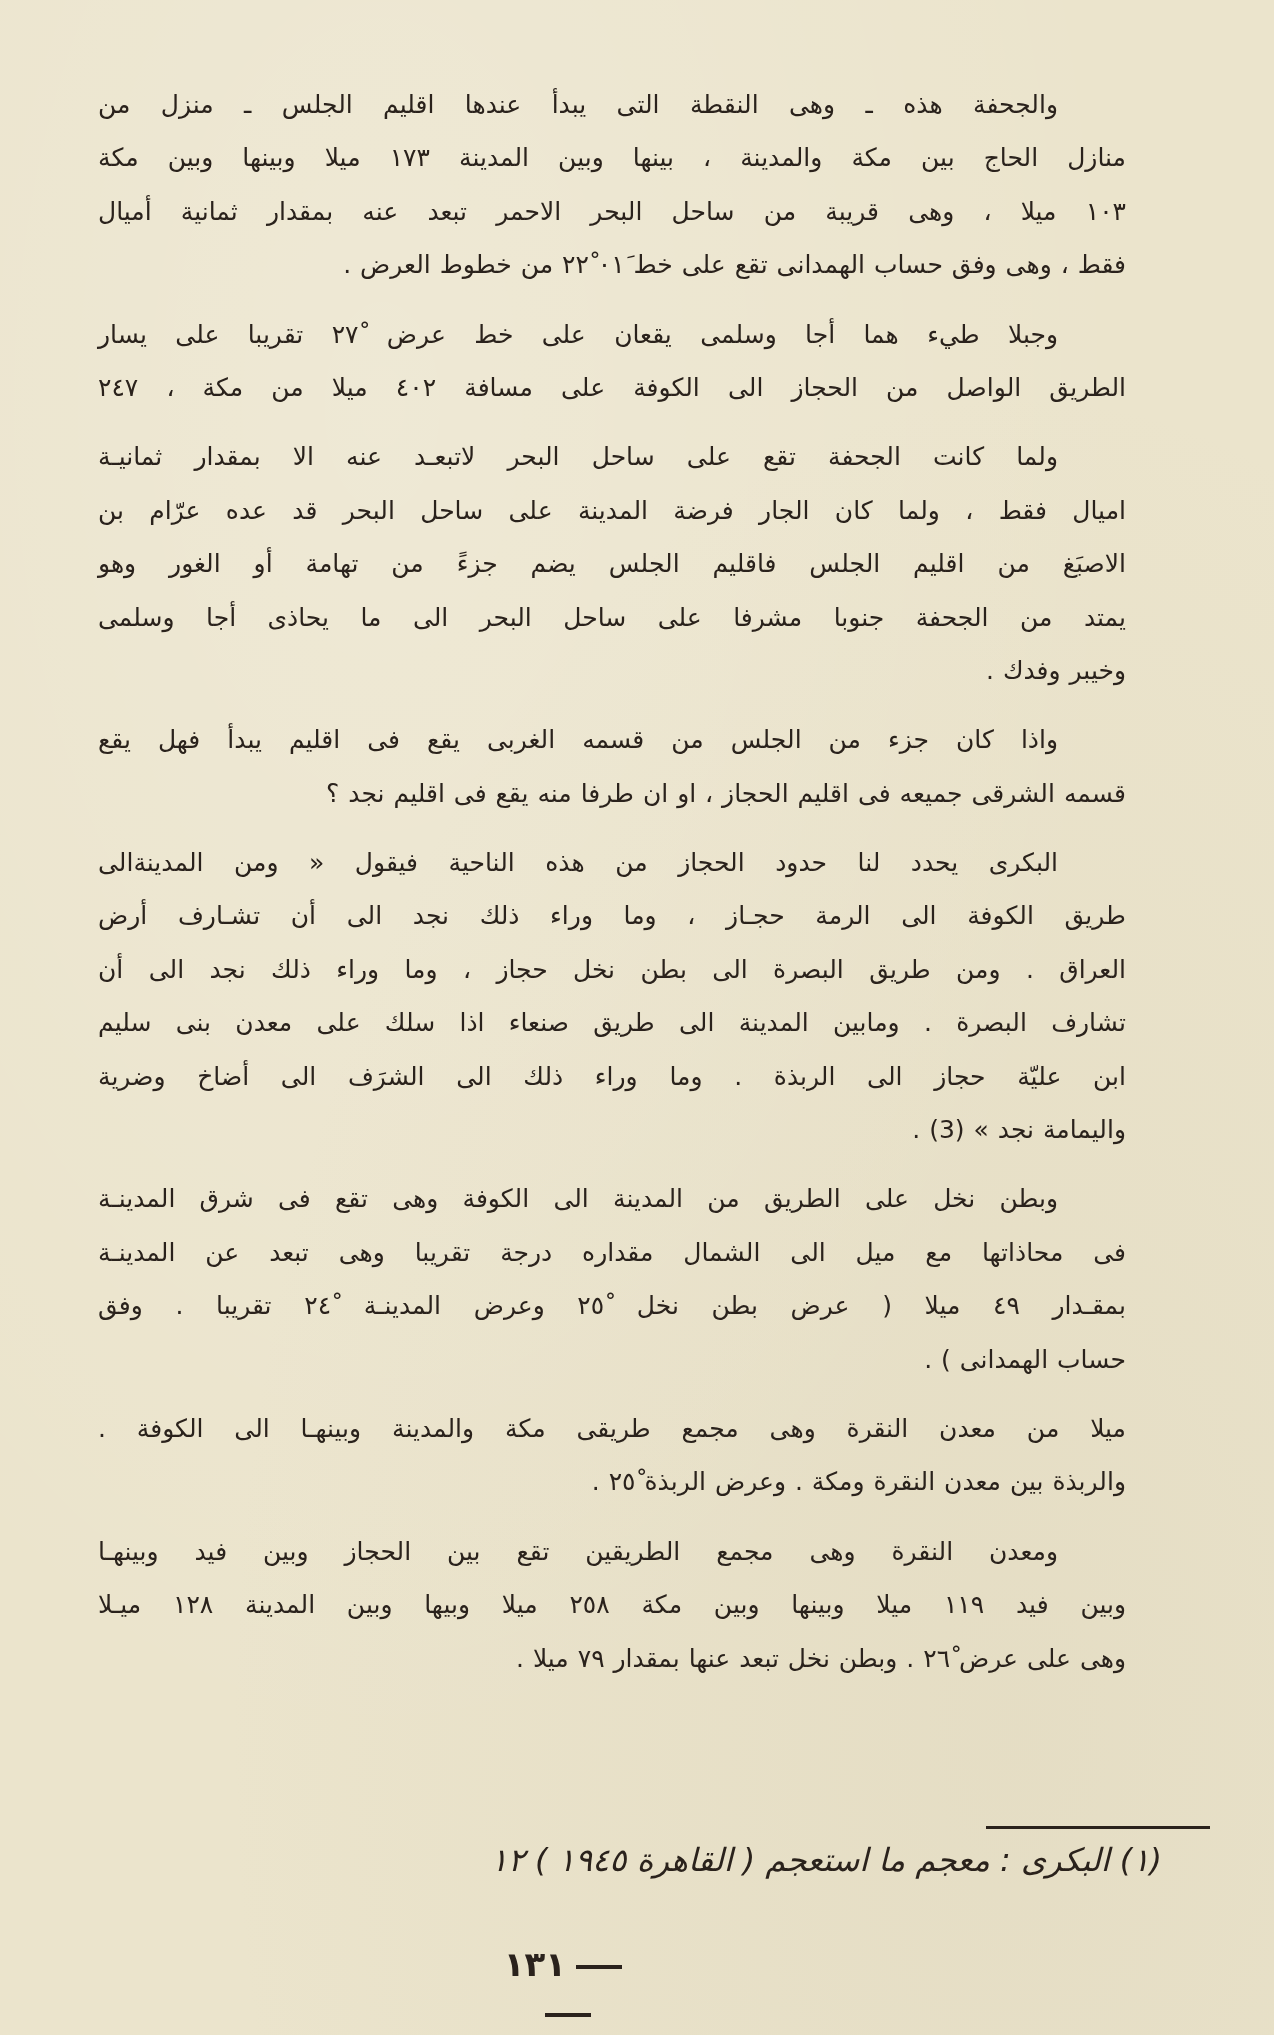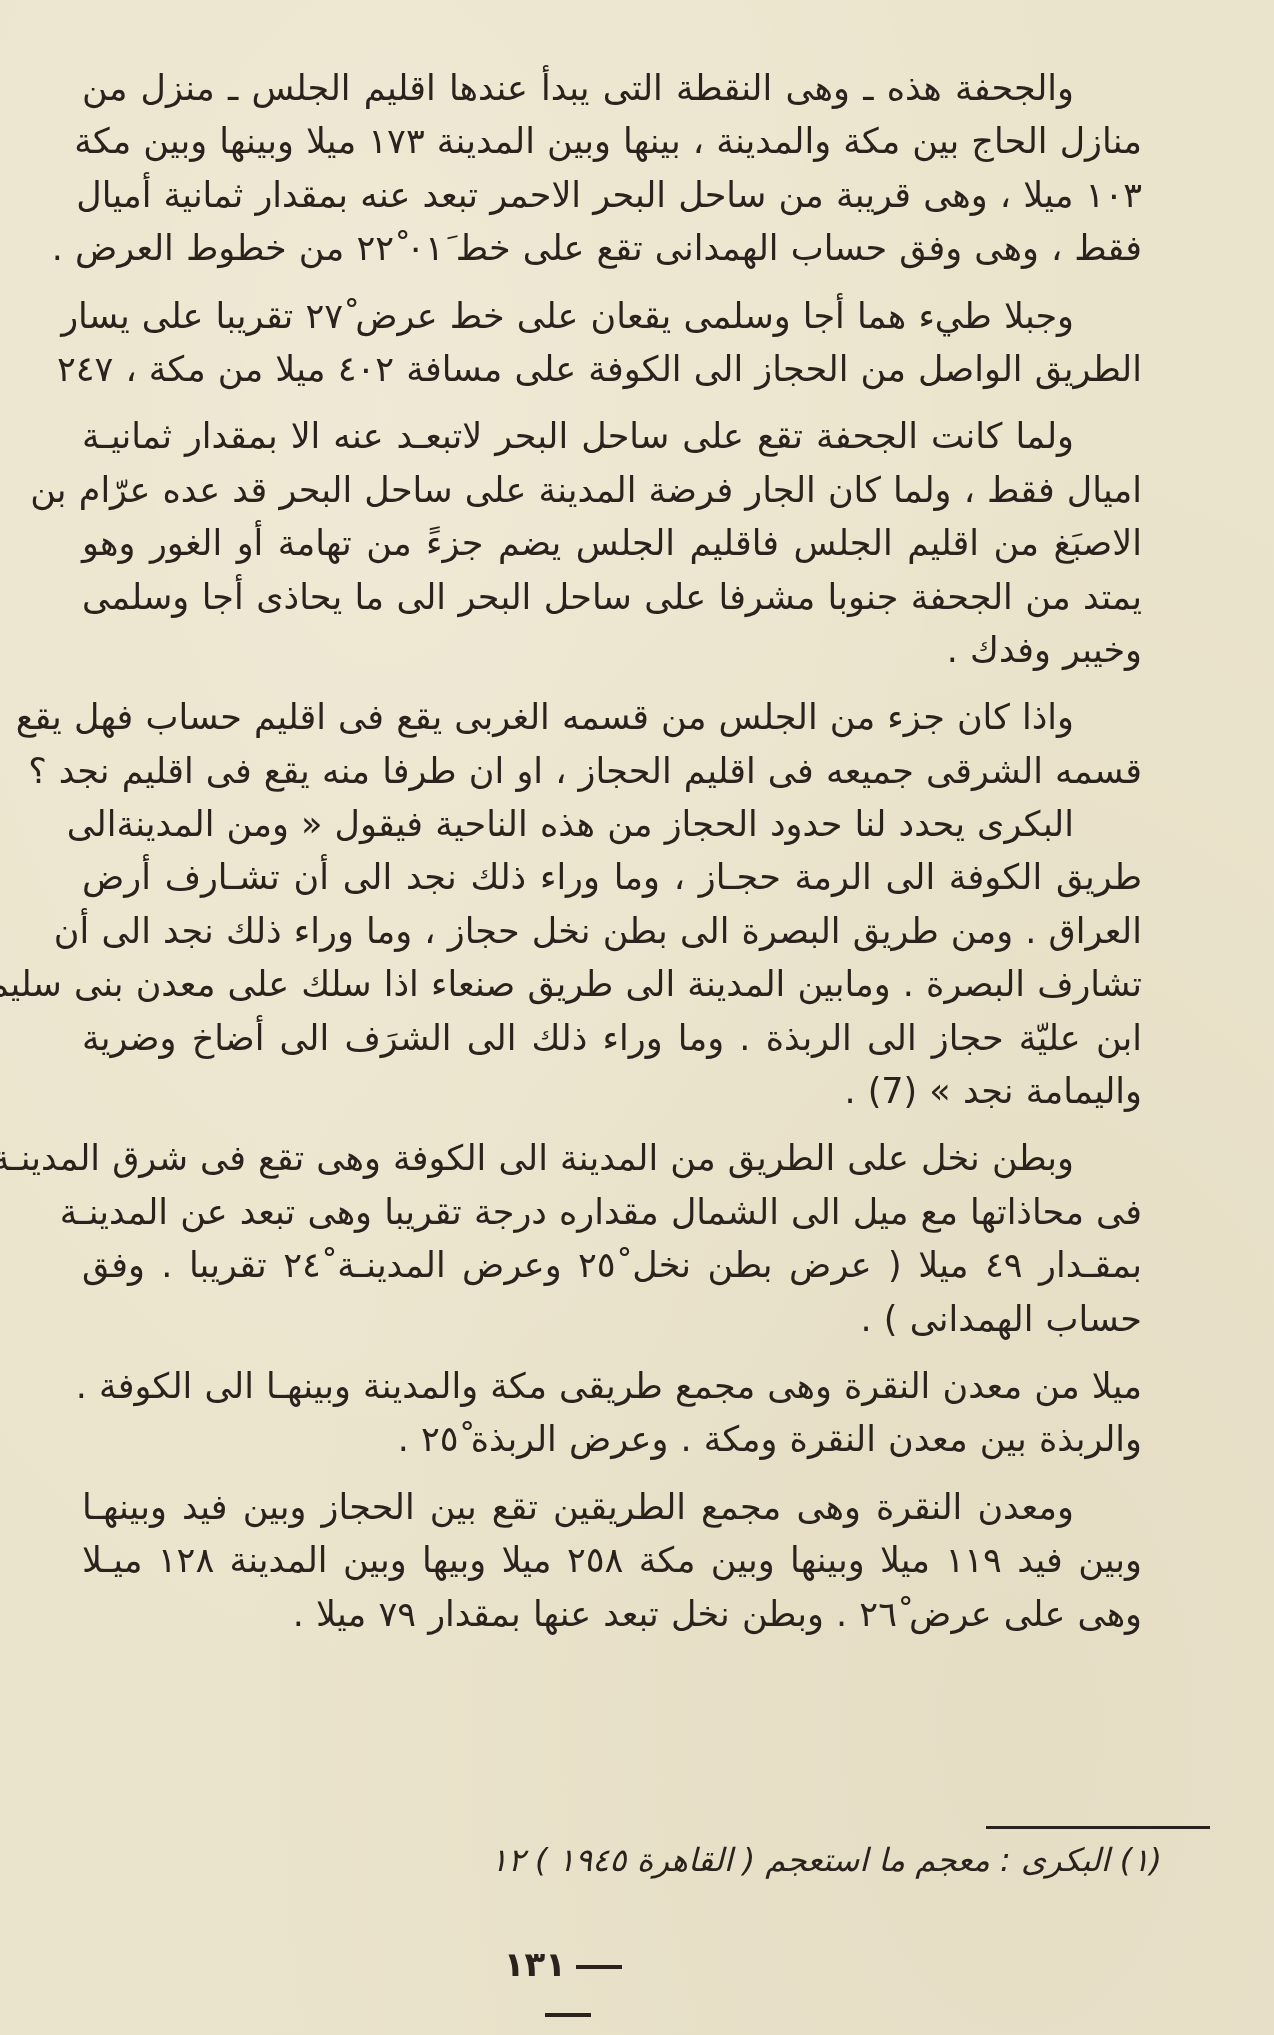--- a/index.html
+++ b/index.html
@@ -26,22 +26,22 @@
       height: 2035px;
       direction: rtl;
     }
     .body-text {
       position: absolute;
       top: 62px;
       left: 0;
       width: 1128px;
     }
     .para {
-      margin: 0;
-      font-size: 35px;
+      margin: 16px;
+      font-size: 25px;
       line-height: 53.4px;
       text-align: justify;
       text-align-last: right;
       text-indent: 68px;
       word-spacing: 1px;
     }
     .para + .para { margin-top: 14px; }
     .para.tight { margin-top: 0; }
     .line {
       display: block;
@@ -110,31 +110,31 @@
 
     <p class="para">
       <span class="line indent">ولما كانت الجحفة تقع على ساحل البحر لاتبعـد عنه الا بمقدار ثمانيـة</span>
       <span class="line">اميال فقط ، ولما كان الجار فرضة المدينة على ساحل البحر قد عده عرّام بن</span>
       <span class="line">الاصبَغ من اقليم الجلس فاقليم الجلس يضم جزءً من تهامة أو الغور وهو</span>
       <span class="line">يمتد من الجحفة جنوبا مشرفا على ساحل البحر الى ما يحاذى أجا وسلمى</span>
       <span class="line last">وخيبر وفدك .</span>
     </p>
 
     <p class="para">
-      <span class="line indent">واذا كان جزء من الجلس من قسمه الغربى يقع فى اقليم حساب فهل يقع</span>
+      <span class="line indent">واذا كان جزء من الجلس من قسمه الغربى يقع فى اقليم يبدأ فهل يقع</span>
       <span class="line last">قسمه الشرقى جميعه فى اقليم الحجاز ، او ان طرفا منه يقع فى اقليم نجد ؟</span>
     </p>
 
     <p class="para tight">
       <span class="line indent">البكرى يحدد لنا حدود الحجاز من هذه الناحية فيقول « ومن المدينةالى</span>
       <span class="line">طريق الكوفة الى الرمة حجـاز ، وما وراء ذلك نجد الى أن تشـارف أرض</span>
       <span class="line">العراق . ومن طريق البصرة الى بطن نخل حجاز ، وما وراء ذلك نجد الى أن</span>
       <span class="line">تشارف البصرة . ومابين المدينة الى طريق صنعاء اذا سلك على معدن بنى سليم</span>
       <span class="line">ابن عليّة حجاز الى الربذة . وما وراء ذلك الى الشرَف الى أضاخ وضرية</span>
-      <span class="line last">واليمامة نجد » (7) .</span>
+      <span class="line last">واليمامة نجد » (3) .</span>
     </p>
 
     <p class="para">
       <span class="line indent">وبطن نخل على الطريق من المدينة الى الكوفة وهى تقع فى شرق المدينـة</span>
       <span class="line">فى محاذاتها مع ميل الى الشمال مقداره درجة تقريبا وهى تبعد عن المدينـة</span>
       <span class="line">بمقـدار ٤٩ ميلا ( عرض بطن نخل ٢٥ْ وعرض المدينـة ٢٤ْ تقريبا . وفق</span>
       <span class="line last">حساب الهمدانى ) .</span>
     </p>
 
     <p class="para">

